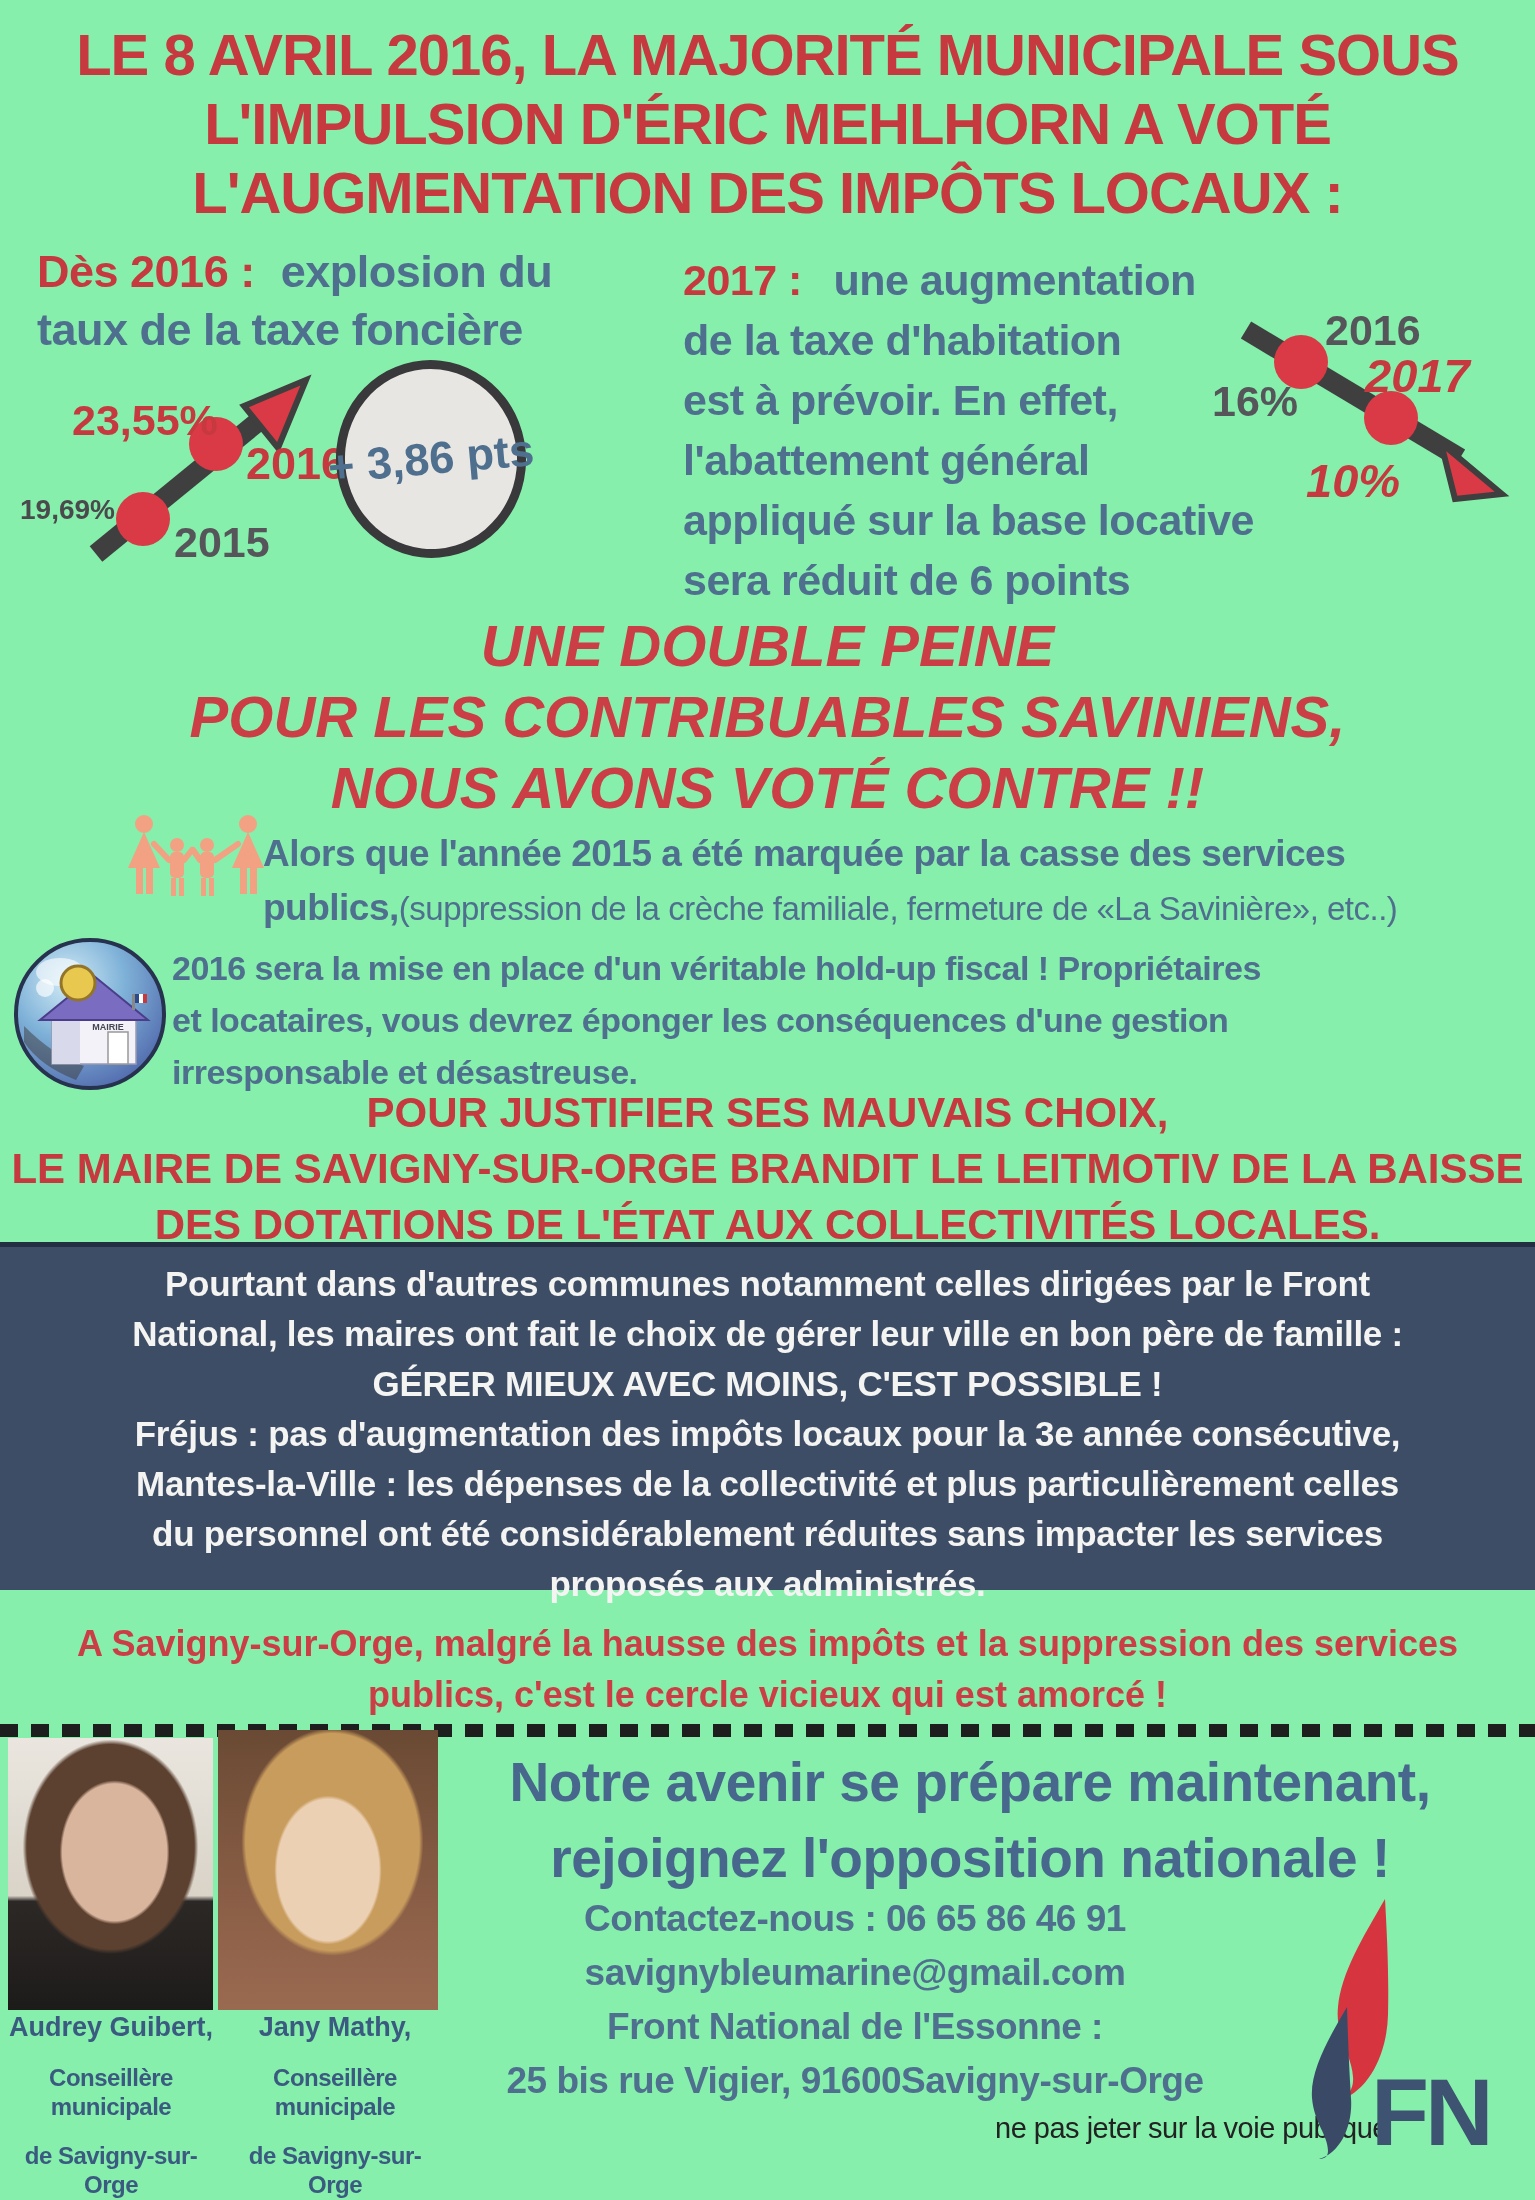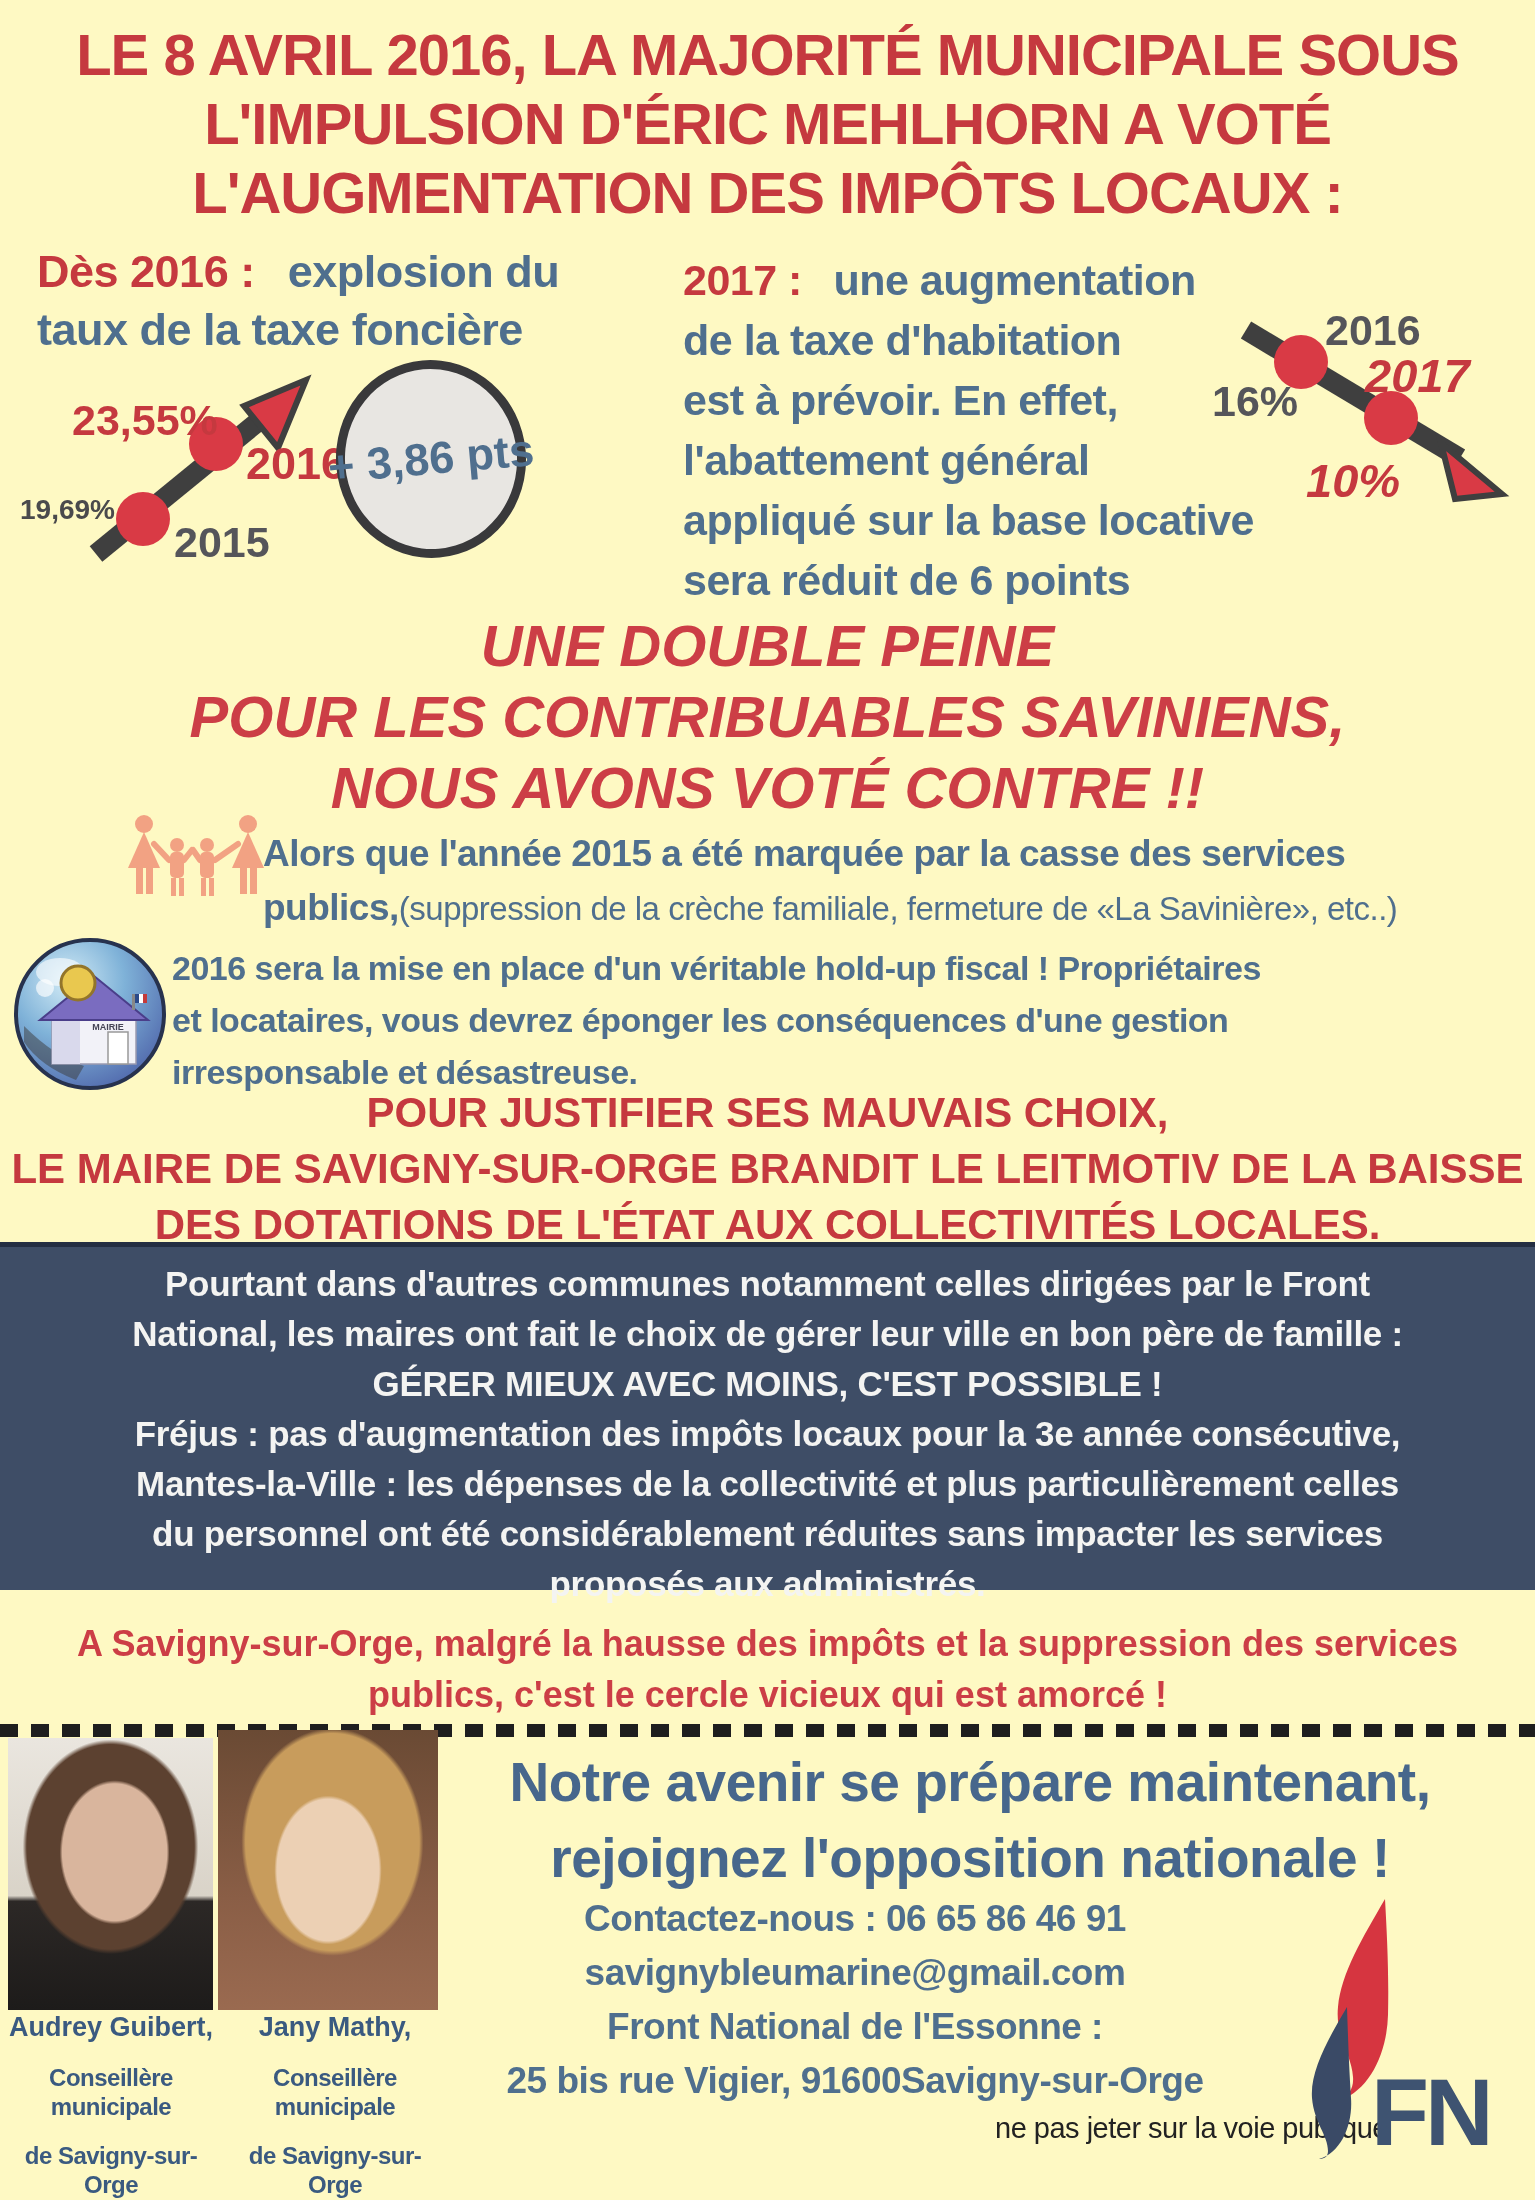--- a/index.html
+++ b/index.html
@@ -1,18 +1,18 @@
 <!DOCTYPE html>
 <html><head>
 <meta charset="utf-8">
 <style>
   html,body{margin:0;padding:0;background:#e8e6e2;}
   #page{
     position:relative; width:1535px; height:2200px; overflow:hidden;
-    background:#fef9c3;
+    background:#86efac;
     font-family:"Liberation Sans", sans-serif;
   }
   .abs{position:absolute;}
   .red{color:#c5393f;}
   .blue{color:#4f6f8e;}
   .grayl{color:#55555a;}
   
   .headline{position:absolute;left:0;right:0;top:20px;text-align:center;
     color:#c5393f;font-weight:bold;font-size:58px;line-height:69px;letter-spacing:-1px;}
   
@@ -82,21 +82,21 @@
 <div id="page">
 
   <header class="headline">
     <div>LE 8 AVRIL 2016, LA MAJORITÉ MUNICIPALE SOUS</div>
     <div>L'IMPULSION D'ÉRIC MEHLHORN A VOTÉ</div>
     <div>L'AUGMENTATION DES IMPÔTS LOCAUX :</div>
   </header>
 
   <div class="sec-head" style="left:37px;top:246px;">
     <span class="red">Dès 2016 :</span>
-    <span class="blue" style="margin-left:21px;">explosion du</span>
+    <span class="blue" style="margin-left:14px;">explosion du</span>
   </div>
   <div class="sec-head blue" style="left:37px;top:304px;">taux de la taxe foncière</div>
 
   <svg class="abs" style="left:18px;top:362px;" width="322" height="218" viewBox="0 0 322 218">
     <line x1="78" y1="192" x2="242" y2="58" stroke="#3f3f3f" stroke-width="20"></line>
     <polygon points="288,18 226,44 260,86" fill="#d93a45" stroke="#3f3f3f" stroke-width="6"></polygon>
     <circle cx="125" cy="157" r="27" fill="#d93a45"></circle>
     <circle cx="198" cy="82" r="27" fill="#d93a45"></circle>
   </svg>
   <div class="chart-label red" style="left:72px;top:396px;font-size:43px;">23,55%</div>

